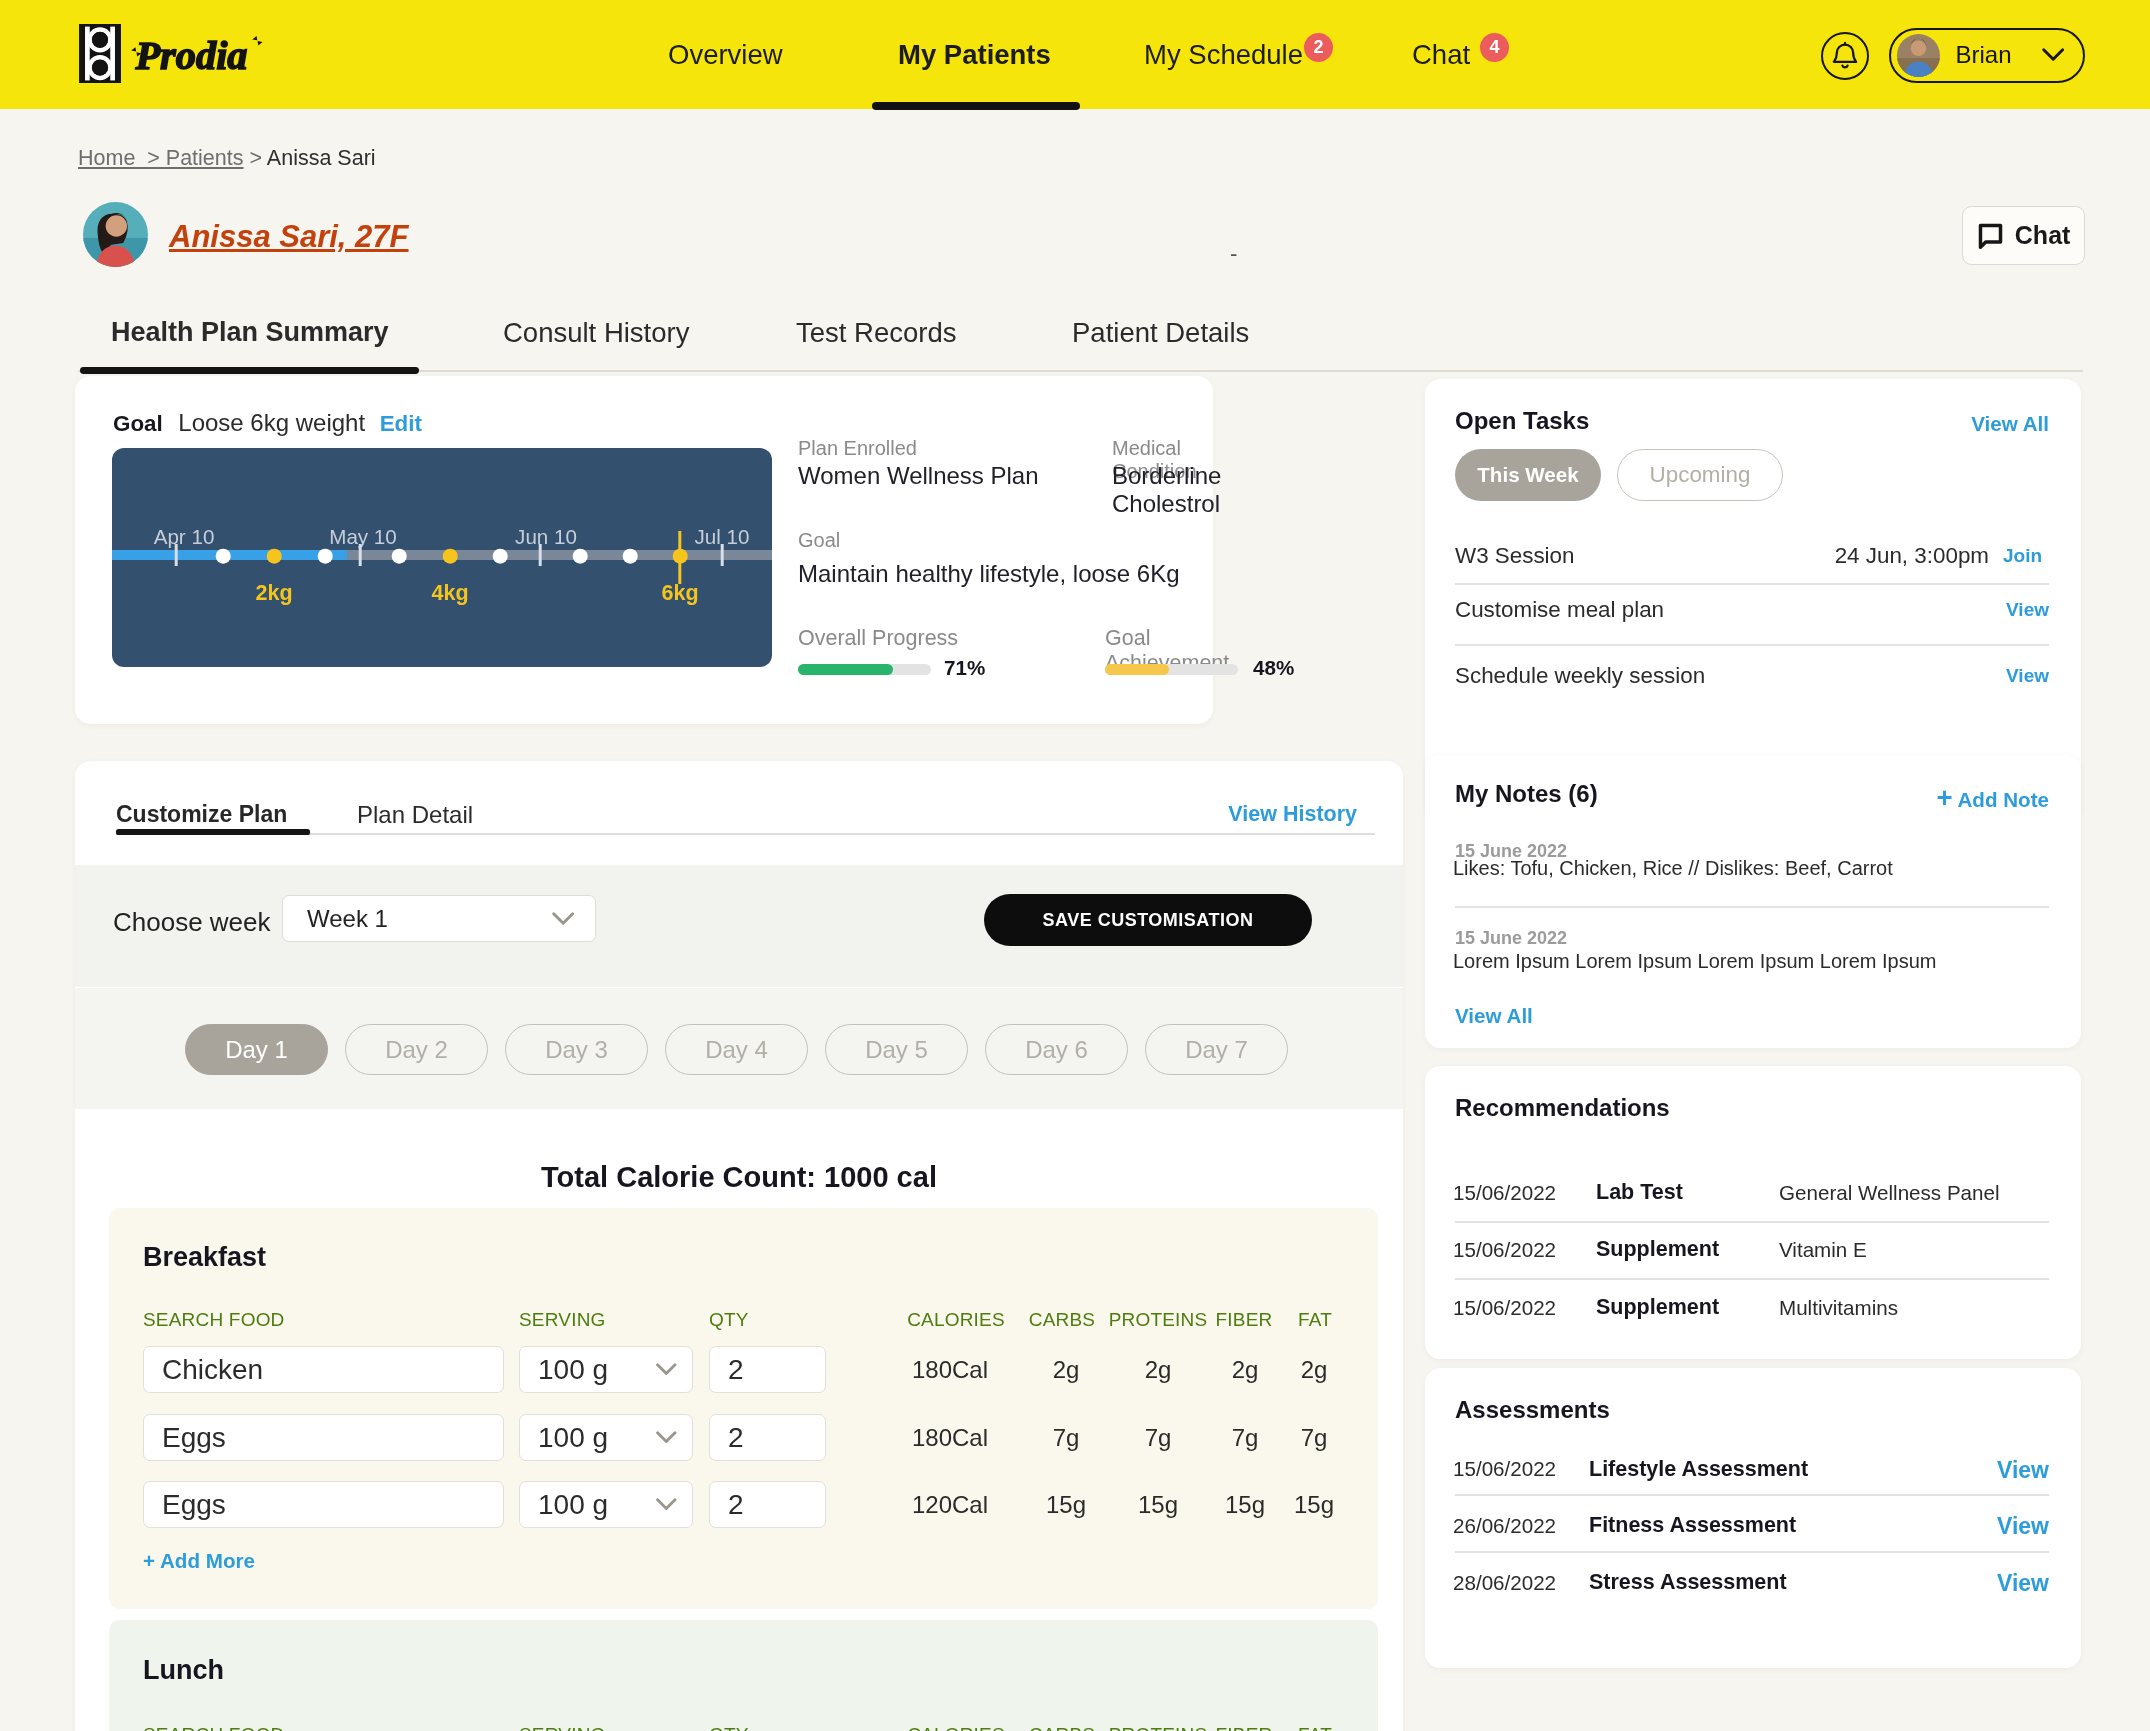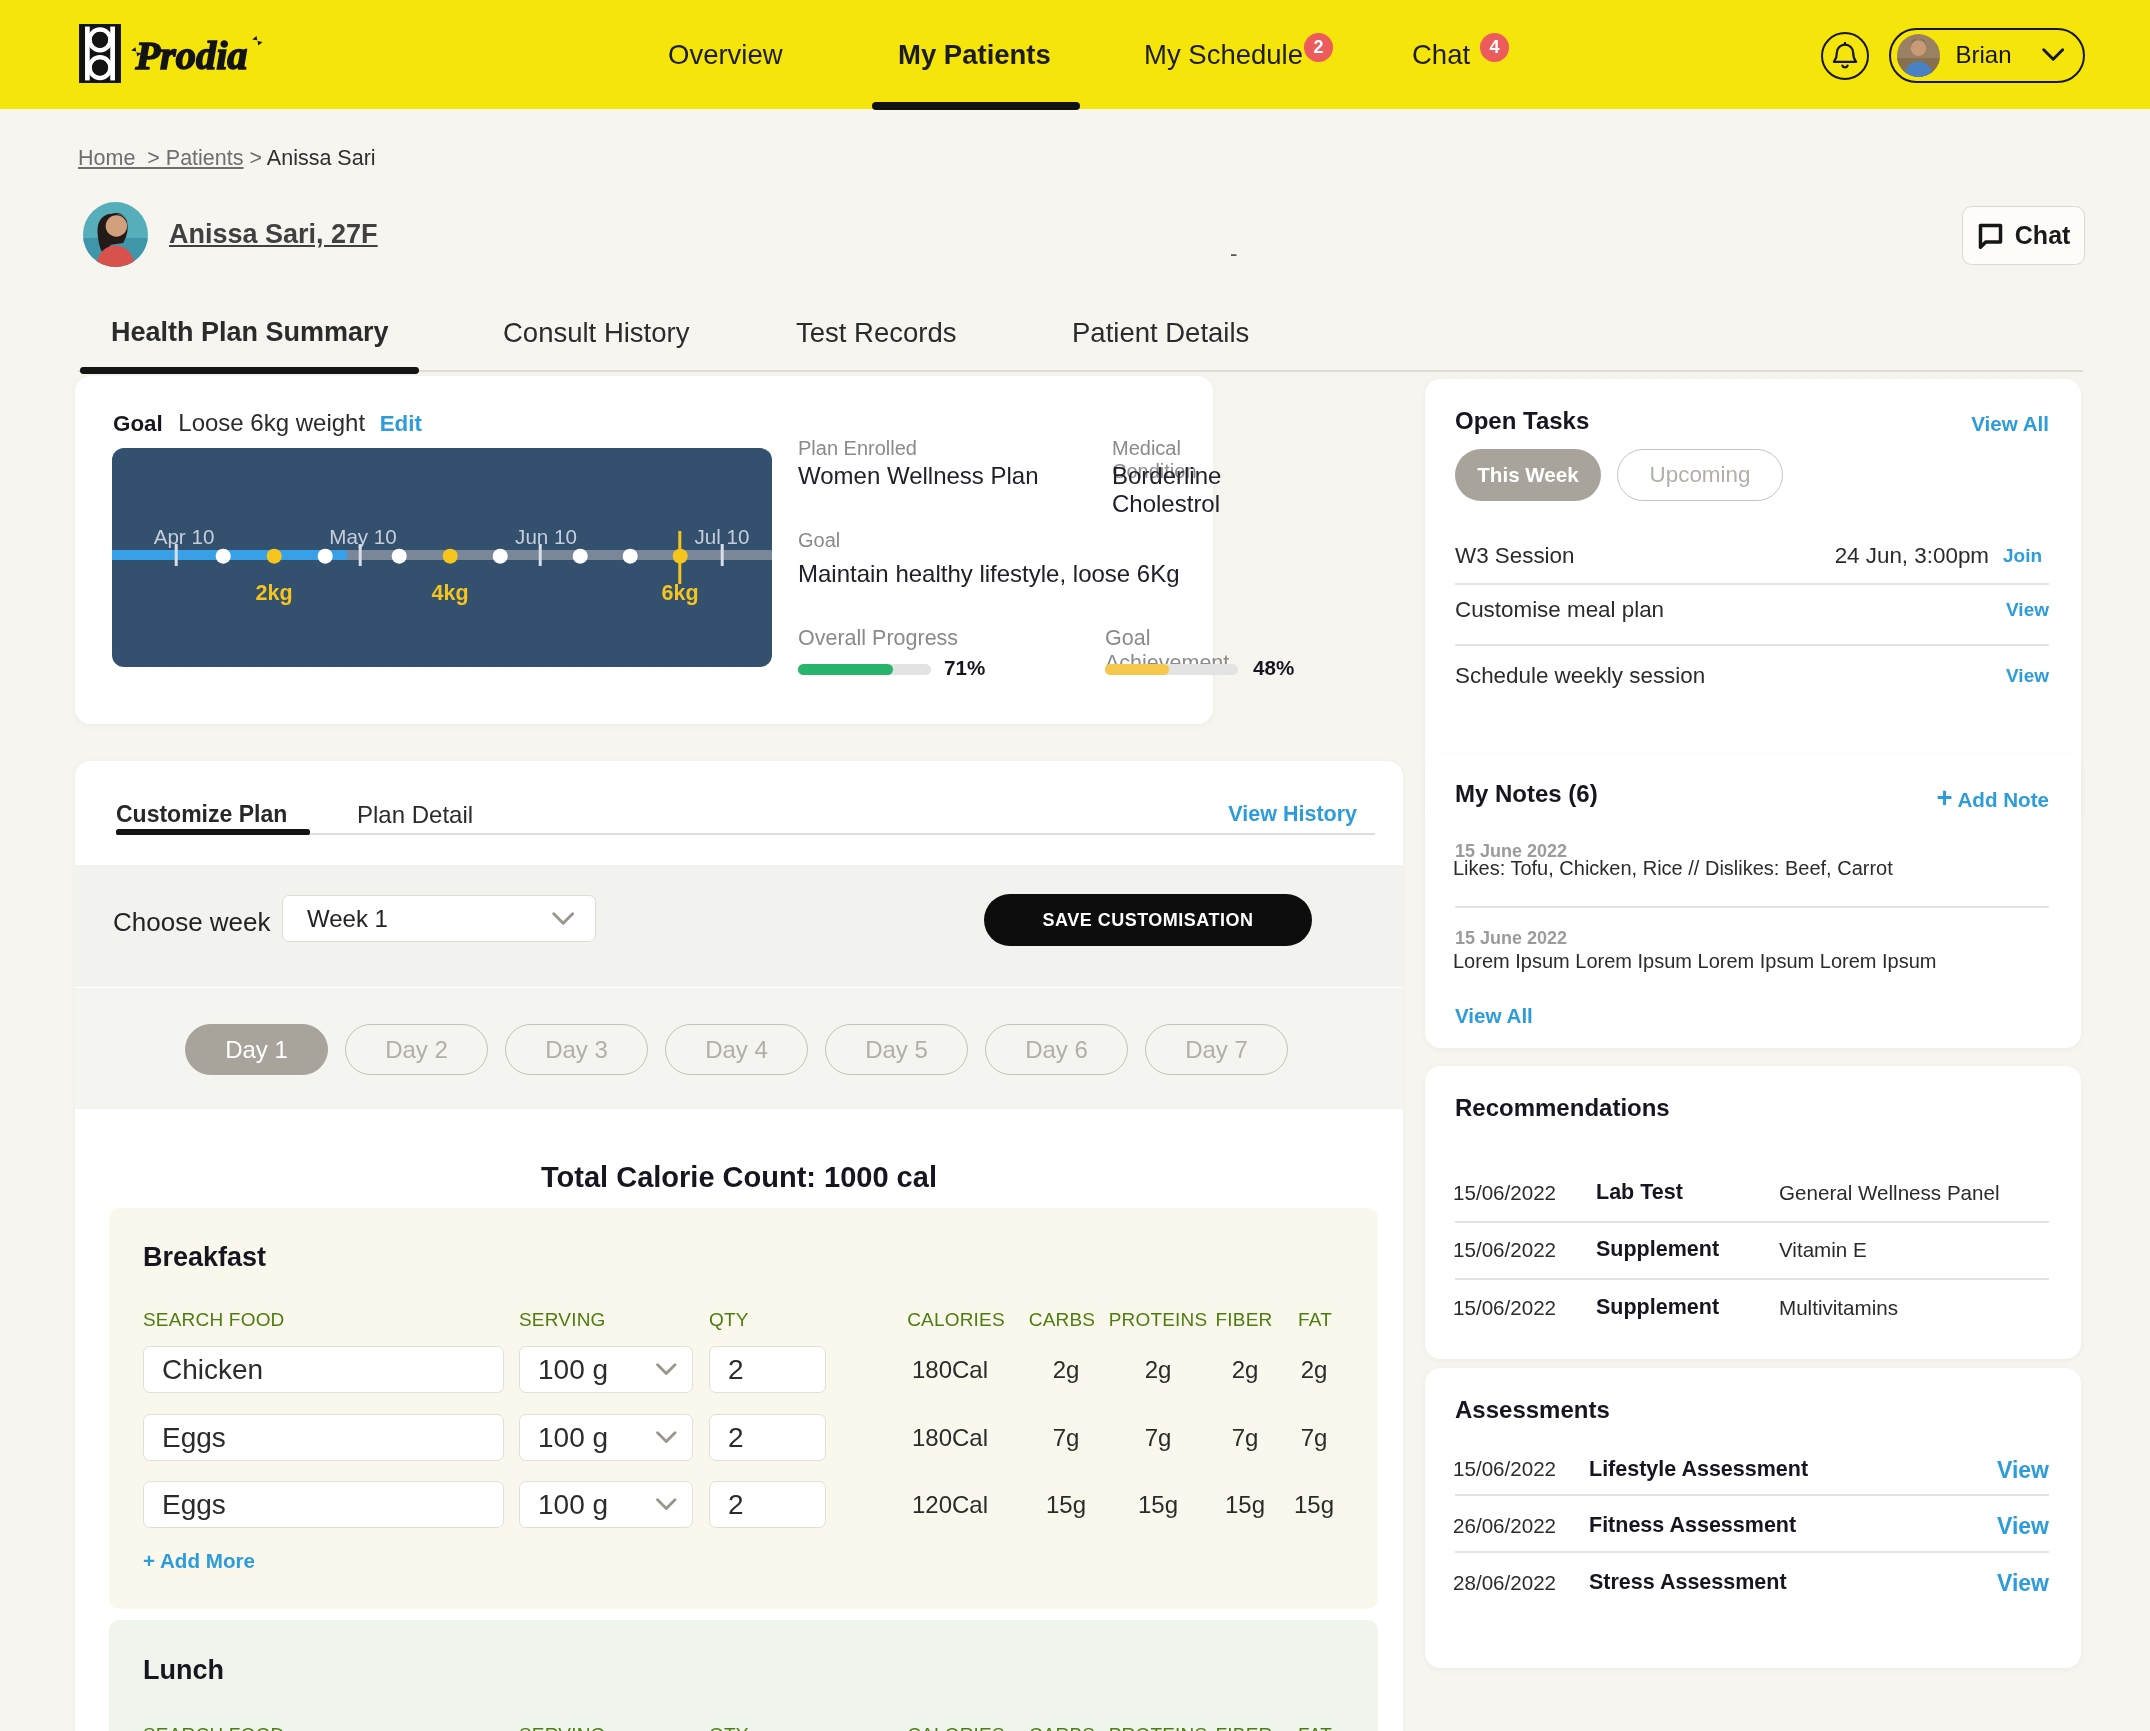--- a/index.html
+++ b/index.html
@@ -25,21 +25,21 @@
 .nav-item { position:absolute; top:0; height:109px; display:flex; align-items:center; font-size:27.5px; color:#1c1c1c; }
 #nav-underline { position:absolute; left:872px; top:102px; width:208px; height:7.7px; background:#111; border-radius:4.3px; }
 .badge { position:absolute; width:29px; height:29px; border-radius:50%; background:#ED5C5C; color:#fff; font-size:18px; font-weight:bold; display:flex; align-items:center; justify-content:center; }
 #bell { position:absolute; left:1821px; top:32px; width:48px; height:48px; border:2.6px solid #161616; border-radius:50%; display:flex; align-items:center; justify-content:center; }
 #userpill { position:absolute; left:1889px; top:27.5px; width:196px; height:55px; border:2.6px solid #161616; border-radius:29px; display:flex; align-items:center; }
 
 #crumbs { position:absolute; left:78px; top:146px; font-size:21.5px; color:#6e6e6e; }
 #crumbs .lk { text-decoration:underline; }
 #crumbs .cur { color:#2f2f2f; }
 
-#pname { position:absolute; left:169px; top:219px; font-size:27px; font-weight:bold; color:#404040; text-decoration:underline; }
+#pname { position:absolute; left:169px; top:219px; font-size:31px; font-weight:bold; color:#c2410c; text-decoration:underline;font-style:italic; }
 #dash1 { position:absolute; left:1230px; top:241px; font-size:22.4px; color:#555; }
 #chatbtn { position:absolute; left:1962px; top:206px; width:123px; height:59px; background:#FDFCF9; border:1.7px solid #DCD9D0; border-radius:9.5px; display:flex; align-items:center; justify-content:center; gap:11.2px; font-size:25px; font-weight:bold; color:#1a1a1a; }
 
 #tabs-line { position:absolute; left:78px; top:370px; width:2005px; height:1.7px; background:#DFDCD4; }
 .ptab { position:absolute; top:317px; font-size:27.5px; color:#2b2b2b; }
 #tab-underline { position:absolute; left:80px; top:367px; width:339px; height:6.9px; background:#141414; border-radius:3.4px; }
 
 #goalcard { left:75px; top:376px; width:1138px; height:348px; }
 #goalcard .gtitle { position:absolute; left:38px; top:33px; font-size:24px; white-space:nowrap; }
 #timeline { position:absolute; left:37px; top:72px; width:660px; height:219px; background:#33506F; border-radius:12px; }

